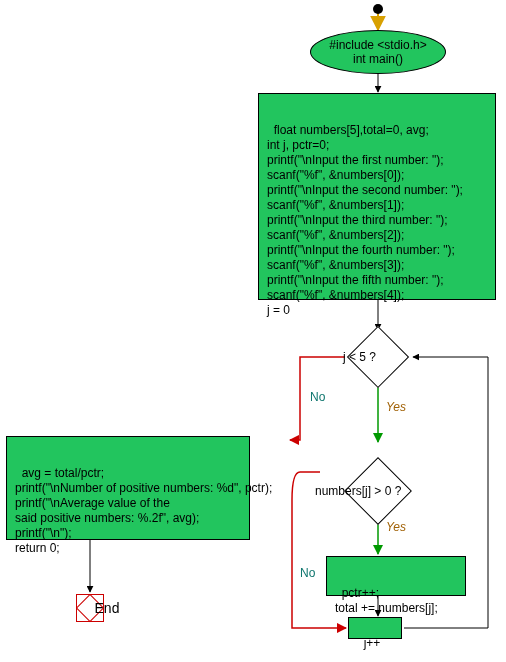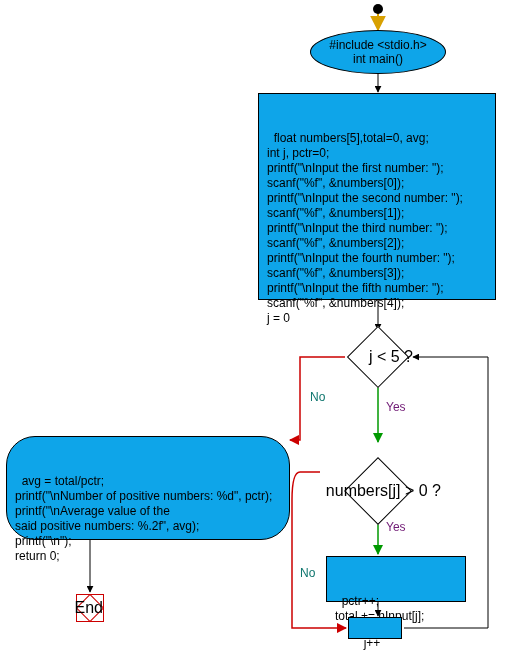--- a/index.html
+++ b/index.html
@@ -9,26 +9,26 @@
     height: 662px;
     background: #ffffff;
     font-family: Arial, Helvetica, sans-serif;
     font-size: 12px;
     color: #000;
     position: relative;
     overflow: hidden;
   }
   .node {
     position: absolute;
-    background: #0ea5e9;
+    background: #22c55e;
     border: 1px solid #000;
     box-sizing: border-box;
   }
   .code-box {
-    padding: 22px 8px;
+    padding: 14px 8px;
     white-space: pre;
     line-height: 15px;
     font-family: Arial, Helvetica, sans-serif;
   }
   .ellipse {
     border-radius: 50%;
     display: flex;
     align-items: center;
     justify-content: center;
     text-align: center;
@@ -52,52 +52,53 @@
     border: 1px solid #000;
     transform: rotate(45deg);
     box-sizing: border-box;
   }
   .diamond-label {
     position: absolute;
     width: 100%;
     height: 100%;
     display: flex;
     align-items: center;
-    justify-content: flex-end;
-    font-size: 16px;
+    justify-content: flex-start;
+    font-size: 12px;
     text-align: center;
   }
   .end-square {
     position: absolute;
     width: 28px;
     height: 28px;
     border: 1px solid #c00;
     box-sizing: border-box;
   }
   .end-inner {
     position: absolute;
     left: 3px; top: 3px;
     width: 20px; height: 20px;
     border: 1px solid #c00;
     transform: rotate(45deg);
     box-sizing: border-box;
   }
   .end-text {
     position: absolute;
     width: 100%; height: 100%;
-    display: flex; align-items: center; justify-content: flex-end;
-    font-size: 16px;
+    display: flex; align-items: center; justify-content: center;
+    font-size: 14px;
+    margin-left: 17px;
   }
   .edge-label {
     position: absolute;
     font-size: 12px;
     background: transparent;
     white-space: nowrap;
   }
-  .green { color: #701a75; }
+  .green { color: #a16207; font-style: italic; }
   .red { color: #0f766e; }
   svg.edges {
     position: absolute;
     left: 0; top: 0;
     width: 506px; height: 662px;
     pointer-events: none;
   }
 </style>
 </head>
 <body>
@@ -171,28 +172,28 @@
 
 <div class="diamond-wrap" style="left:315px; top:460px; width:126px; height:62px;">
   <div class="diamond" style="left:39px; top:7px; width:48px; height:48px;"></div>
   <div class="diamond-label">
       <span>numbers[j] &gt; 0 ?</span>
     </div>
 </div>
 
 <div class="node code-box" style="left:326px; top:556px; width:140px; height:40px;">
   <span>pctr++;
-total += nInput[j];</span>
+total += numbers[j];</span>
 </div>
 
 <div class="node code-box" style="left:348px; top:617px; width:54px; height:22px; padding:3px 8px;">
   <span>j++</span>
 </div>
 
-<div class="node code-box" style="left:6px; top:436px; width:284px; height:104px;border-radius:29px;">
+<div class="node code-box" style="left:6px; top:436px; width:244px; height:104px;">
   <span>avg = total/pctr;
 printf("\nNumber of positive numbers: %d", pctr);
 printf("\nAverage value of the
 said positive numbers: %.2f", avg);
 printf("\n");
 return 0;</span>
 </div>
 
 <div class="end-square" style="left:76px; top:594px;">
   <div class="end-inner"></div>

